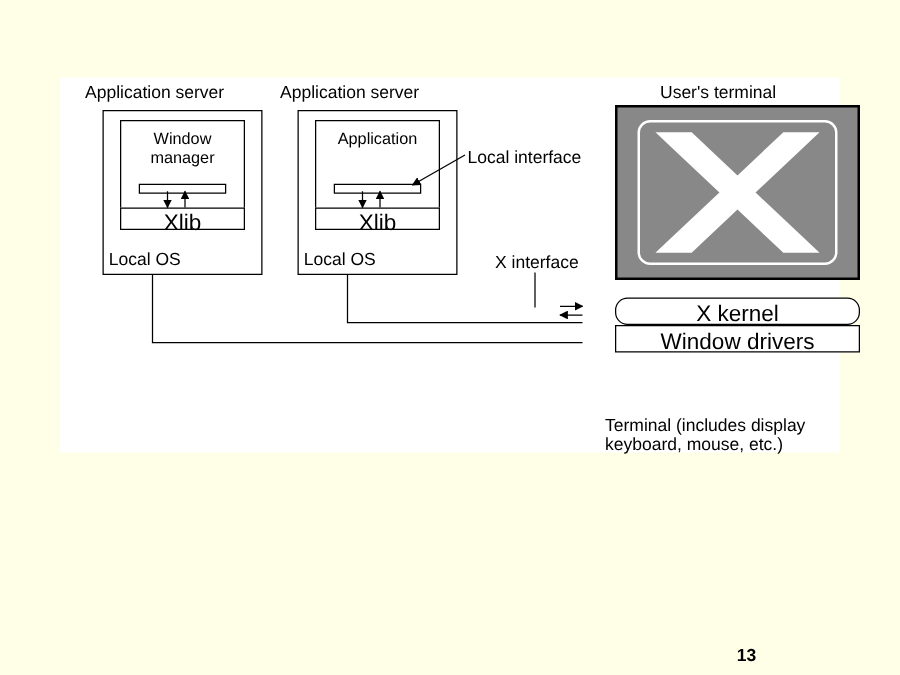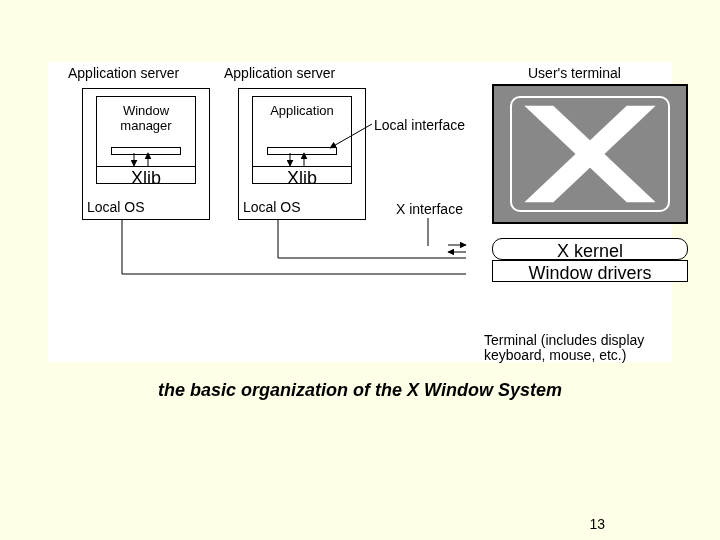--- a/index.html
+++ b/index.html
@@ -66,21 +66,21 @@
     top: 380px;
     text-align: center;
     font-weight: bold;
     font-style: italic;
     font-size: 18px;
   }
   .page-num {
     position: absolute;
     right: 12px;
     bottom: 8px;
-    font-weight: normal;
+    font-weight: bold;
     font-size: 14px;
   }
   .x-logo {
     position: absolute;
     border: 2px solid #fff;
     border-radius: 10px;
     background: #888;
   }
 </style>
 </head>
@@ -166,17 +166,16 @@
       <path d="M 230 158 L 230 196 L 418 196" fill="none" stroke="#000" stroke-width="1"></path>
 
       <line x1="400" y1="183" x2="418" y2="183" stroke="#000" stroke-width="1" marker-end="url(#ah)"></line>
       <line x1="418" y1="190" x2="400" y2="190" stroke="#000" stroke-width="1" marker-end="url(#ah)"></line>
 
       <line x1="380" y1="156" x2="380" y2="184" stroke="#000" stroke-width="1"></line>
     </svg>
 
   </div>
 
-  <div class="caption">the basic organization of the X Window System</div>
 
   <div class="page-num">13</div>
 
 </div>
 
 </body></html>

